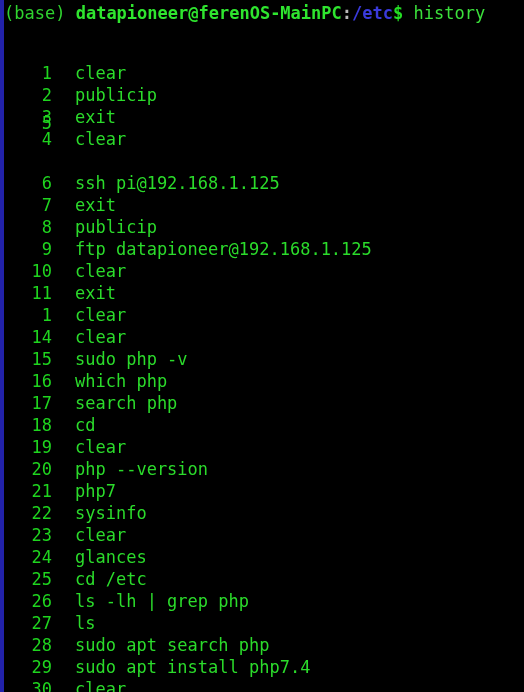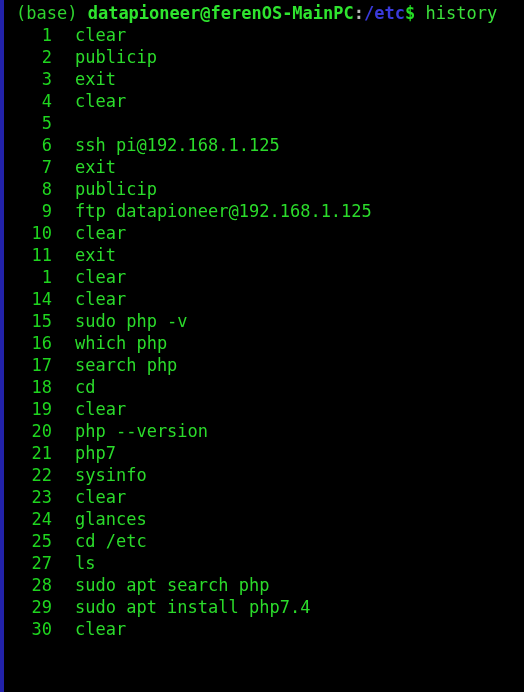--- a/index.html
+++ b/index.html
@@ -46,21 +46,21 @@
   .line {
     height: 22px;
     line-height: 22px;
     font-size: 17px;
     white-space: pre;
     letter-spacing: 0px;
   }
 
   
   #prompt-line {
-    padding-left: 12px;
+    padding-left: 0;
   }
   .seg-conda   { color: #2FD32F; font-weight: normal; }
   .seg-userhost{ color: #2FE52F; font-weight: bold; }
   .seg-colon   { color: #B9B9B9; font-weight: bold; }
   .seg-path    { color: #3A3ADB; font-weight: bold; }
   .seg-dollar  { color: #24DD24; font-weight: bold; }
   .seg-cmd     { color: #3BE03B; font-weight: normal; }
 
   
   .hist-row {
@@ -78,20 +78,21 @@
     flex: 0 0 48px;
   }
   .hist-gap {
     width: 23px;
     flex: 0 0 23px;
   }
   .hist-cmd {
     color: #2BDB2B;
     white-space: pre;
     flex: 1 1 auto;
+    margin-top: 38px;
   }
 </style>
 </head>
 <body>
 
 <div id="terminal">
 
   <div id="left-edge-strip"></div>
 
   <div id="screen">
@@ -212,20 +213,25 @@
           <span class="hist-num">24</span>
           <span class="hist-gap"></span>
           <span class="hist-cmd">glances</span>
         </div>
         <div class="hist-row">
           <span class="hist-num">25</span>
           <span class="hist-gap"></span>
           <span class="hist-cmd">cd /etc</span>
         </div>
         <div class="hist-row">
+          <span class="hist-num">26</span>
+          <span class="hist-gap"></span>
+          <span class="hist-cmd">ls -lh | grep php</span>
+        </div>
+        <div class="hist-row">
           <span class="hist-num">27</span>
           <span class="hist-gap"></span>
           <span class="hist-cmd">ls</span>
         </div>
         <div class="hist-row">
           <span class="hist-num">28</span>
           <span class="hist-gap"></span>
           <span class="hist-cmd">sudo apt search php</span>
         </div>
         <div class="hist-row">

